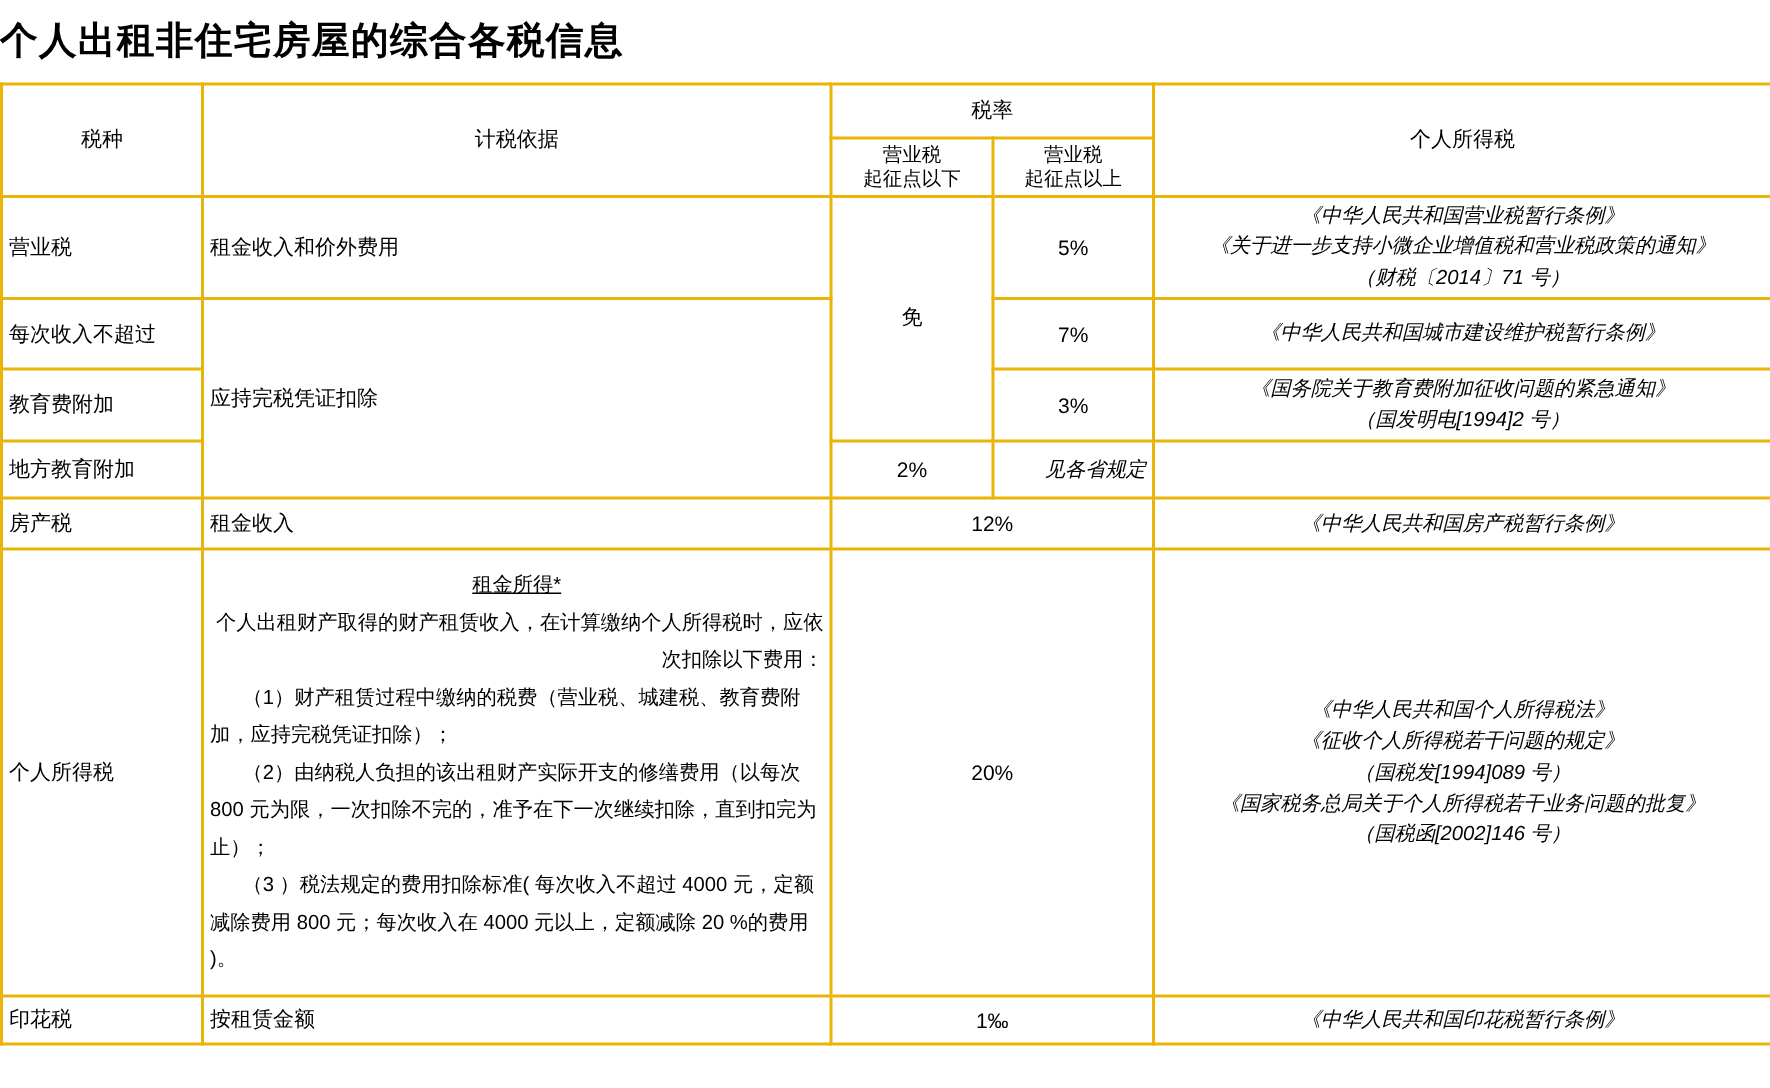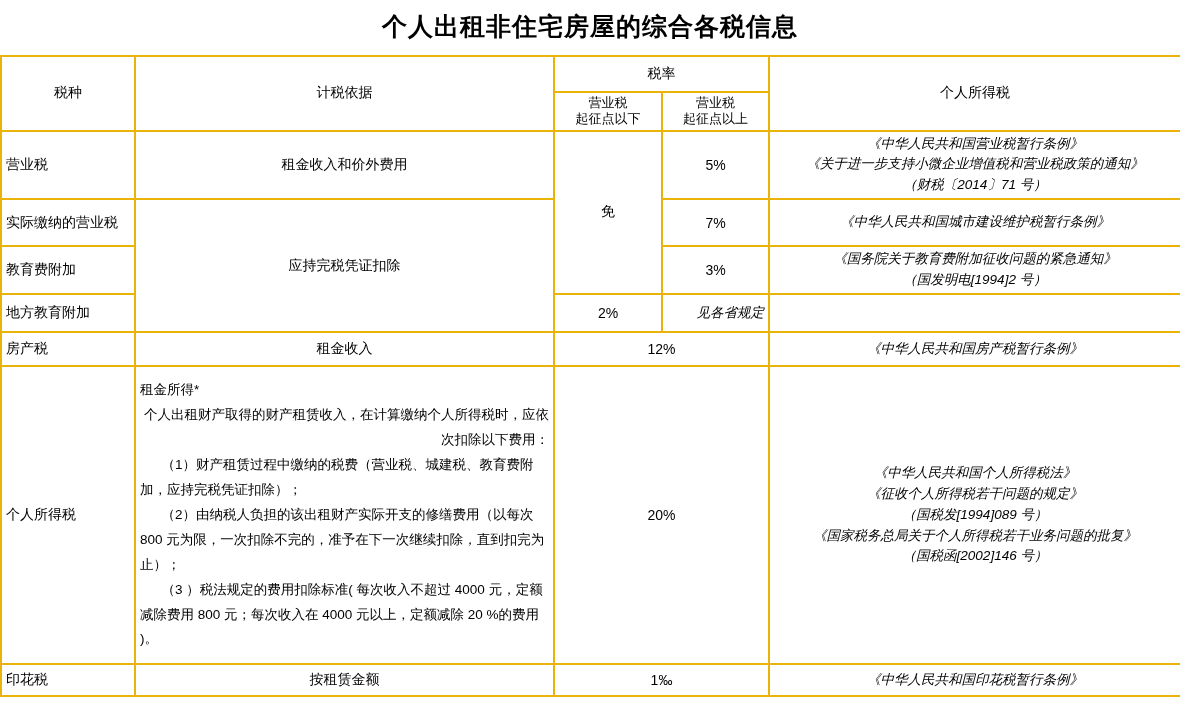--- a/index.html
+++ b/index.html
@@ -12,21 +12,20 @@
     height: 725px;
     font-family: "Liberation Sans", sans-serif;
     color: #000000;
     overflow: hidden;
   }
   .page {
     width: 1180px;
     position: relative;
   }
   .doc-title {
-    text-align: center;
     font-size: 25px;
     font-weight: bold;
     letter-spacing: 1px;
     margin: 10px 0 12px 0;
     font-family: "DejaVu Sans", "Liberation Sans", sans-serif;
   }
   table.tax {
     border-collapse: collapse;
     width: 1180px;
     table-layout: fixed;
@@ -50,21 +49,21 @@
     font-size: 13px;
     line-height: 1.25;
   }
   .cat {
     font-weight: bold;
     font-size: 14px;
     padding-left: 8px;
     text-align: left;
   }
   .basis {
-    text-align: center;
+    text-align: left;
     font-size: 14px;
   }
   .law {
     text-align: center;
     font-size: 13.5px;
     line-height: 1.55;
     padding: 4px 6px;
     font-style: italic;
   }
   .law div {
@@ -80,21 +79,22 @@
     padding-left: 8px;
     font-style: italic;
   }
   .income-basis {
     text-align: left;
     font-size: 13.5px;
     line-height: 1.85;
     padding: 6px 10px 6px 10px;
   }
   .income-basis .t-center {
-    text-align: left;
+    text-align: center;
+    text-decoration: underline;
   }
   .income-basis p {
     margin: 0;
     text-indent: 0;
   }
   .income-basis p.ind1 {
     text-indent: 0em;
     text-align: right;
   }
   .income-basis p.ind2 {
@@ -145,21 +145,21 @@
         <td class="rate" rowspan="3">免</td>
         <td class="rate">5%</td>
         <td class="law">
           <div>《中华人民共和国营业税暂行条例》</div>
           <div>《关于进一步支持小微企业增值税和营业税政策的通知》</div>
           <div>（财税〔2014〕71 号）</div>
         </td>
       </tr>
 
       <tr style="height:47px;">
-        <td class="cat">实际缴纳的营业税</td>
+        <td class="cat">每次收入不超过</td>
         <td class="basis" rowspan="3">应持完税凭证扣除</td>
         <td class="rate">7%</td>
         <td class="law">
           <div>《中华人民共和国城市建设维护税暂行条例》</div>
         </td>
       </tr>
 
       <tr style="height:47px;">
         <td class="cat">教育费附加</td>
         <td class="rate">3%</td>

